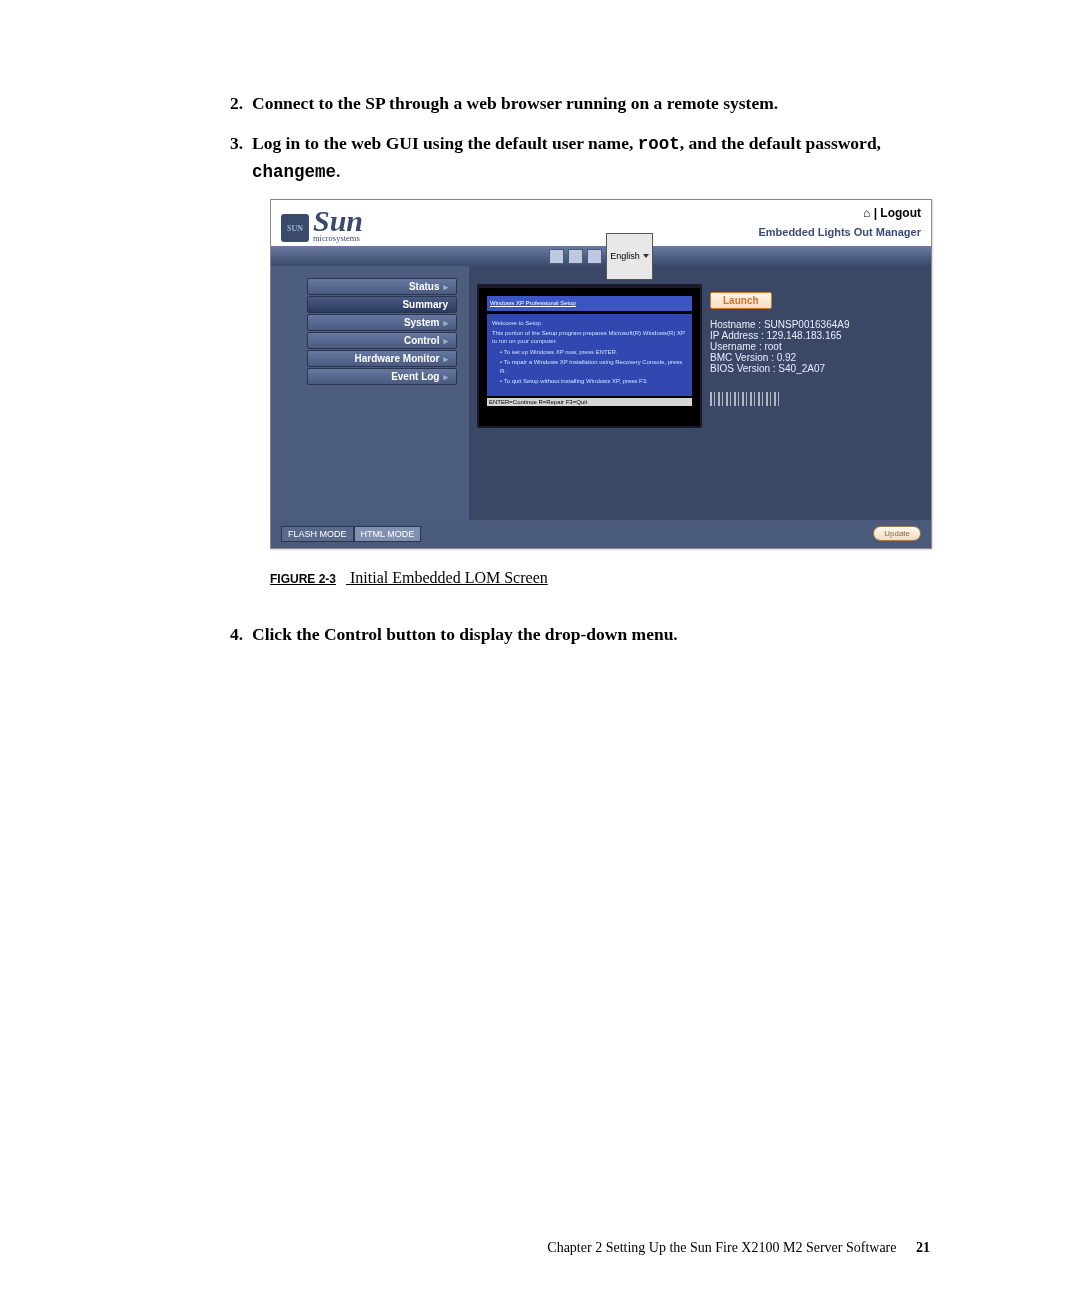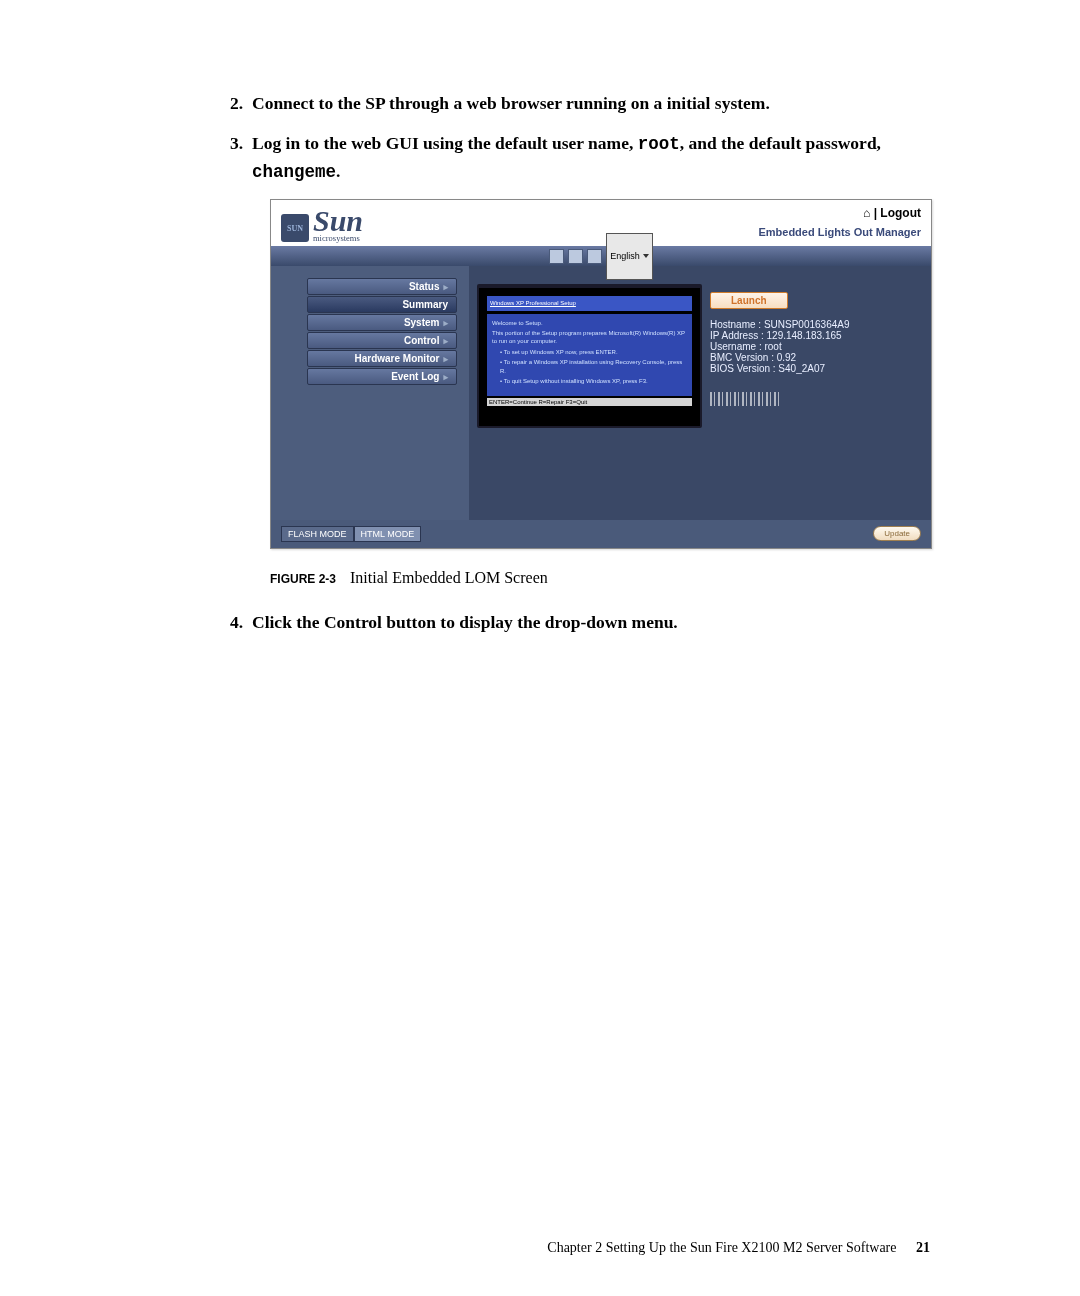--- a/index.html
+++ b/index.html
@@ -212,21 +212,21 @@
     color: #e8eeff;
     margin-top: 14px;
   }
   .ss-launch {
     display: inline-block;
     border: 1px solid #d07c2b;
     background: linear-gradient(#fff4e8, #f8dec2);
     color: #d0732b;
     font-weight: bold;
     font-size: 10px;
-    padding: 2px 20px;
+    padding: 2px 12px;
     border-radius: 2px;
     margin-bottom: 10px;
   }
   .ss-barcode {
     display: inline-block;
     width: 72px;
     height: 14px;
     margin-top: 18px;
     background: repeating-linear-gradient(90deg, #fff 0 2px, transparent 2px 4px, #fff 4px 5px, transparent 5px 8px);
     opacity: 0.6;
@@ -256,22 +256,23 @@
   .ss-update {
     border: 1px solid #a08050;
     border-radius: 10px;
     background: linear-gradient(#fffaf0, #f0dcc0);
     color: #8a6a3a;
     font-size: 8px;
     font-family: Arial, sans-serif;
     padding: 2px 10px;
   }
   .fig-caption {
-    margin: 10px 0 22px 40px;
+    margin: 10px 0 34px 40px;
     font-size: 16px;
+    text-decoration: underline;
   }
   .fig-caption .fig-label {
     font-family: Arial, sans-serif;
     font-weight: bold;
     font-size: 12px;
     margin-right: 10px;
   }
   .footer {
     position: absolute;
     bottom: 40px;
@@ -287,21 +288,21 @@
     margin-left: 16px;
   }
 </style>
 </head>
 <body>
 
 <div class="page">
 
   <div class="step">
     <div class="step-num">2.</div>
-    <div class="step-body"><b>Connect to the SP through a web browser running on a initial system.</b></div>
+    <div class="step-body"><b>Connect to the SP through a web browser running on a remote system.</b></div>
   </div>
 
   <div class="step">
     <div class="step-num">3.</div>
     <div class="step-body">
       <b><span>Log in to the web GUI using the default user name, </span><span class="code">root</span><span>, and the default password, </span><span class="code">changeme</span><span>.</span></b>
     </div>
   </div>
 
   <div class="screenshot">

